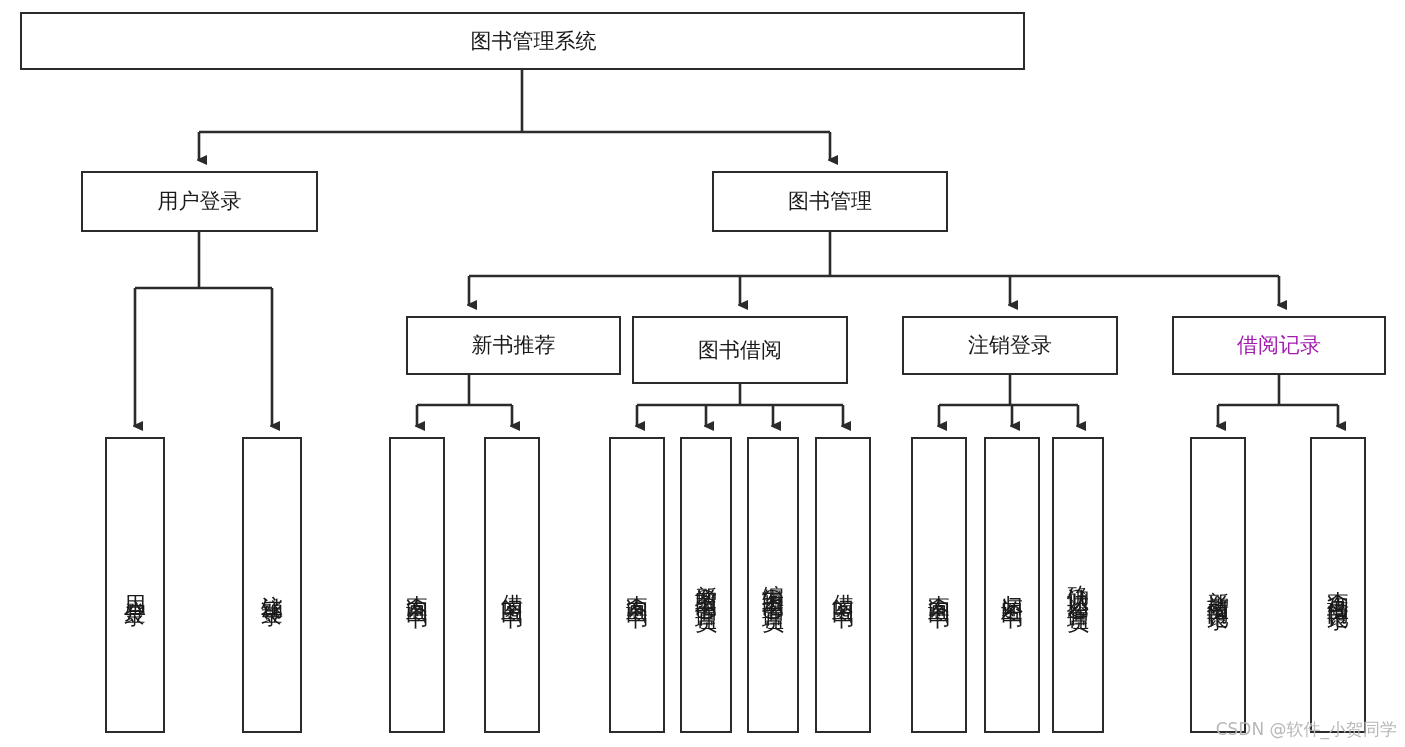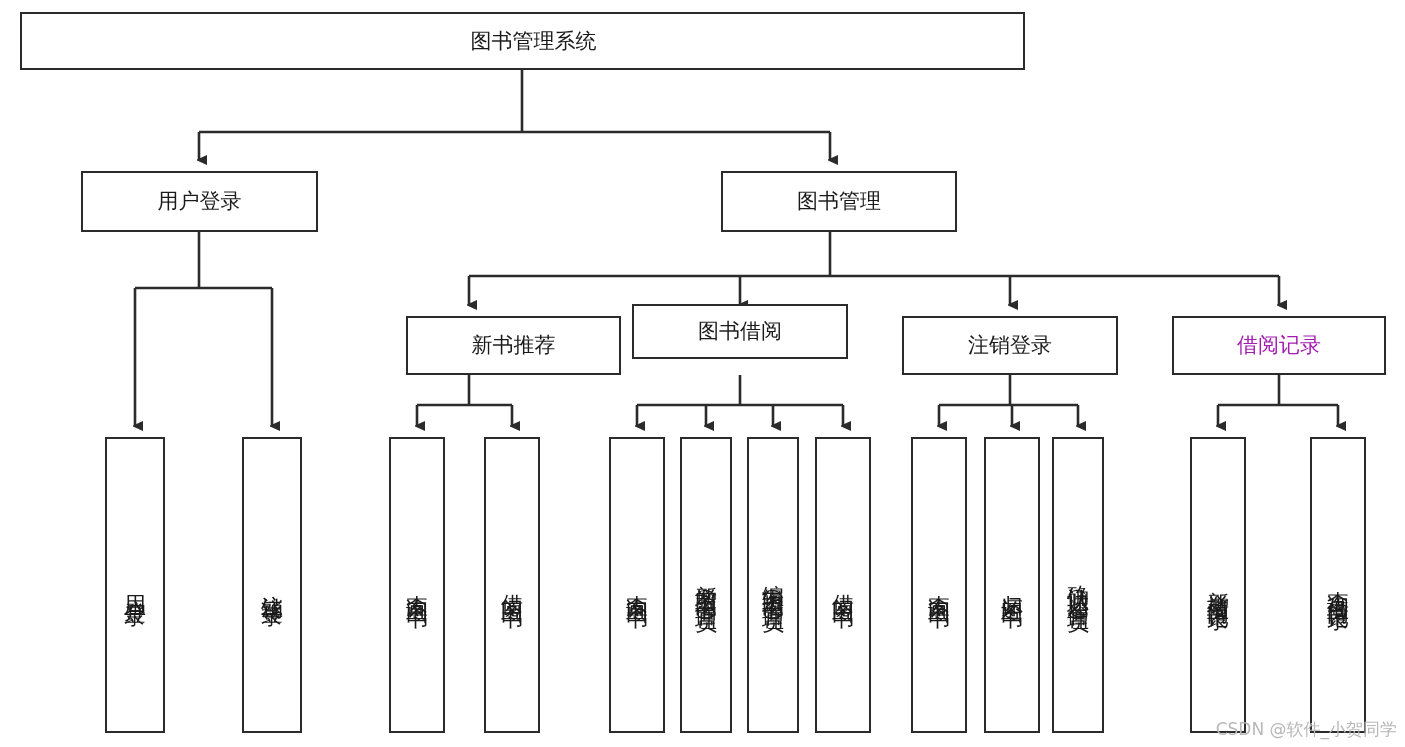--- a/index.html
+++ b/index.html
@@ -120,28 +120,28 @@
     </g>
   </svg>
 
   <div class="node h" style="left: 20px; top: 12px; width: 1005px; height: 58px; border-color: rgb(43, 43, 43); background: rgb(255, 255, 255);">
     <span class="label" style="color: rgb(26, 26, 26); margin-left: 22px;">图书管理系统</span>
   </div>
 
   <div class="node h" style="left: 81px; top: 171px; width: 237px; height: 61px; border-color: rgb(43, 43, 43); background: rgb(255, 255, 255);">
     <span class="label" style="color: rgb(26, 26, 26);">用户登录</span>
   </div>
-  <div class="node h" style="left: 712px; top: 171px; width: 236px; height: 61px; border-color: rgb(43, 43, 43); background: rgb(255, 255, 255); margin-left: 9px;">
+  <div class="node h" style="left: 712px; top: 171px; width: 236px; height: 61px; border-color: rgb(43, 43, 43); background: rgb(255, 255, 255);">
     <span class="label" style="color: rgb(26, 26, 26);">图书管理</span>
   </div>
 
   <div class="node h" style="left: 362px; top: 316px; width: 215px; height: 59px; border-color: rgb(43, 43, 43); background: rgb(255, 255, 255); margin-left: 44px;">
     <span class="label" style="color: rgb(26, 26, 26);">新书推荐</span>
   </div>
-  <div class="node h" style="left: 632px; top: 304px; width: 216px; height: 55px; border-color: rgb(43, 43, 43); background: rgb(255, 255, 255);">
+  <div class="node h" style="left: 632px; top: 316px; width: 216px; height: 68px; border-color: rgb(43, 43, 43); background: rgb(255, 255, 255);">
     <span class="label" style="color: rgb(26, 26, 26);">图书借阅</span>
   </div>
   <div class="node h" style="left: 902px; top: 316px; width: 216px; height: 59px; border-color: rgb(43, 43, 43); background: rgb(255, 255, 255);">
     <span class="label" style="color: rgb(26, 26, 26);">注销登录</span>
   </div>
   <div class="node h" style="left: 1172px; top: 316px; width: 214px; height: 59px; border-color: rgb(43, 43, 43); background: rgb(255, 255, 255);">
     <span class="label" style="color: #a21caf;">借阅记录</span>
   </div>
 
   <div class="node v" style="left: 105px; top: 437px; width: 60px; height: 296px; border-color: rgb(43, 43, 43); background: rgb(255, 255, 255);">

